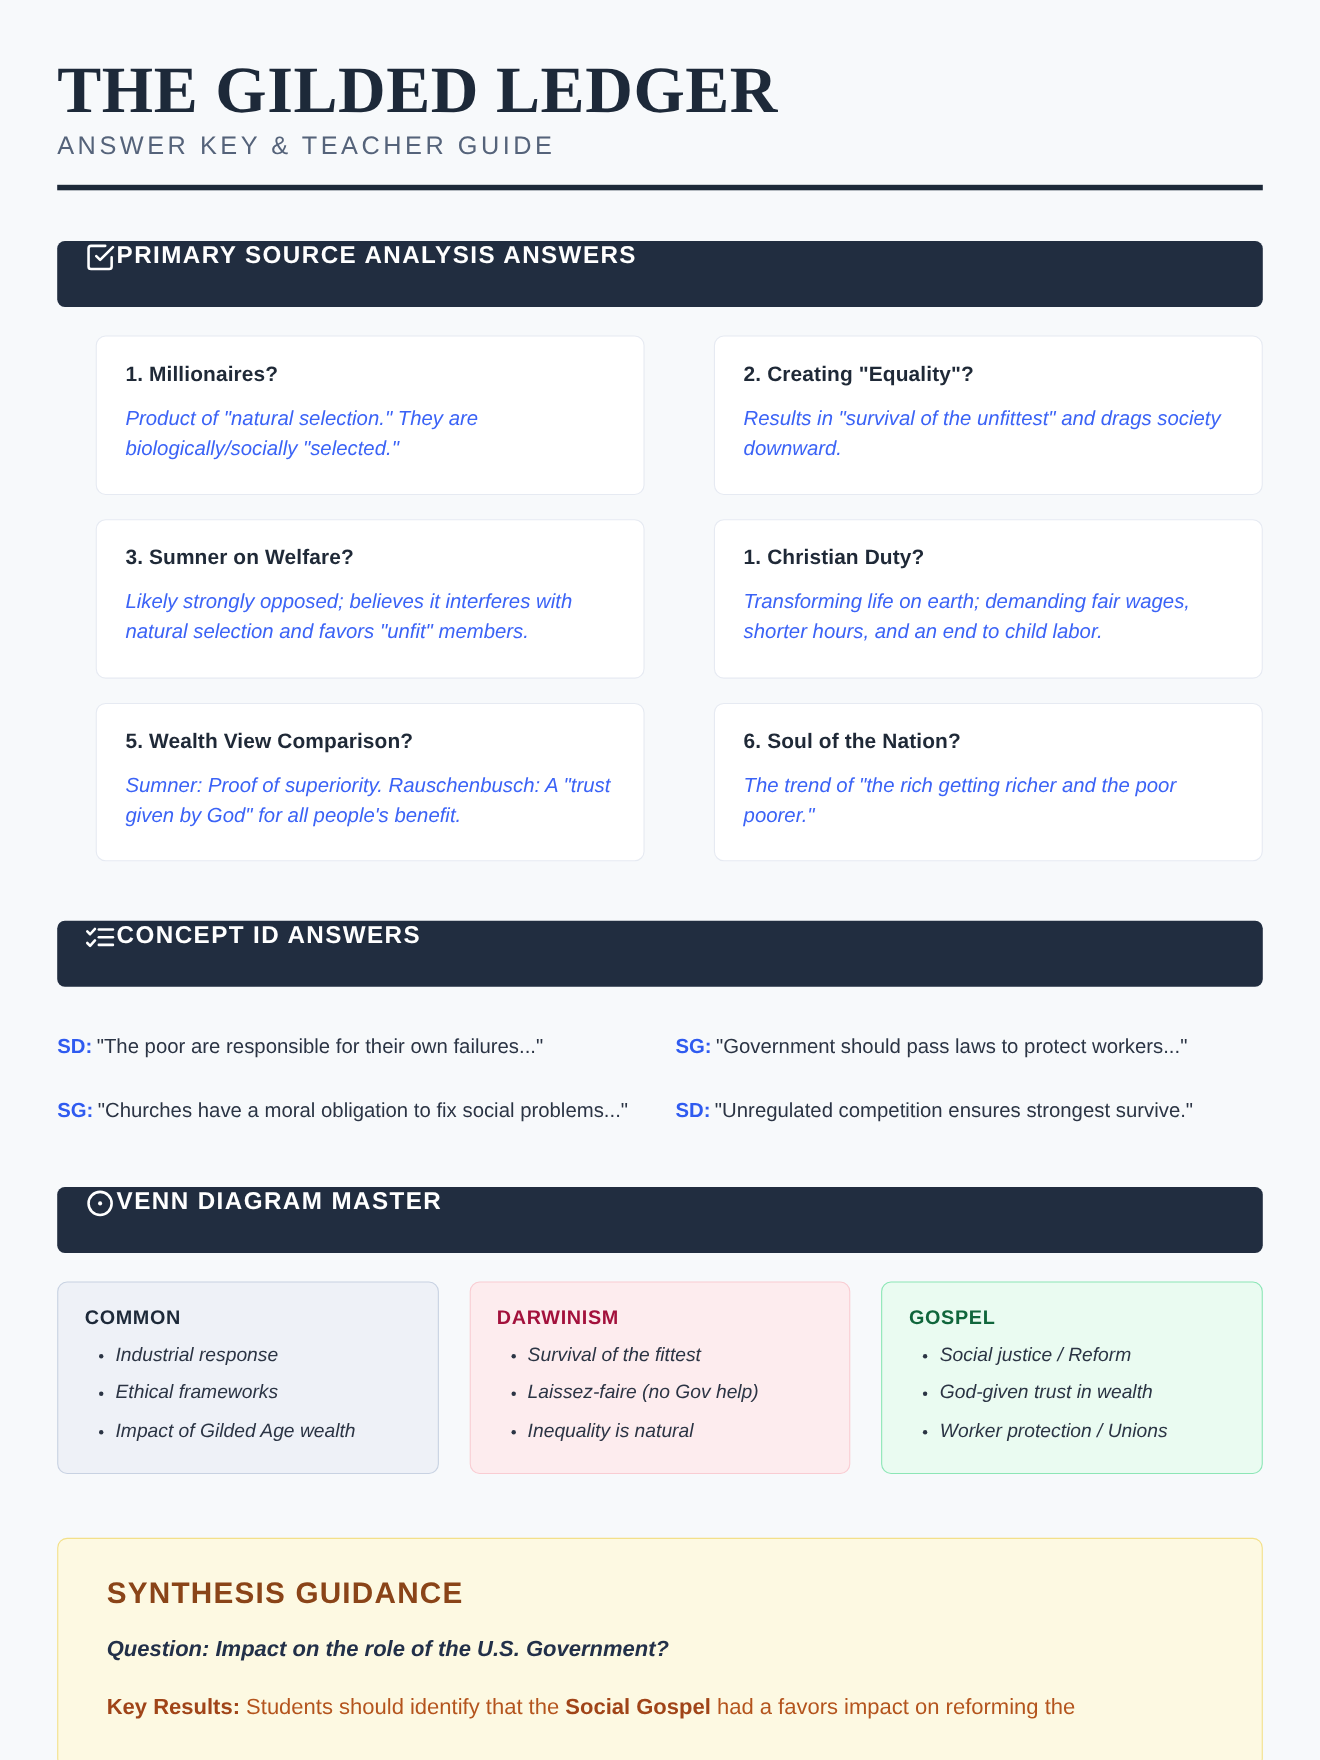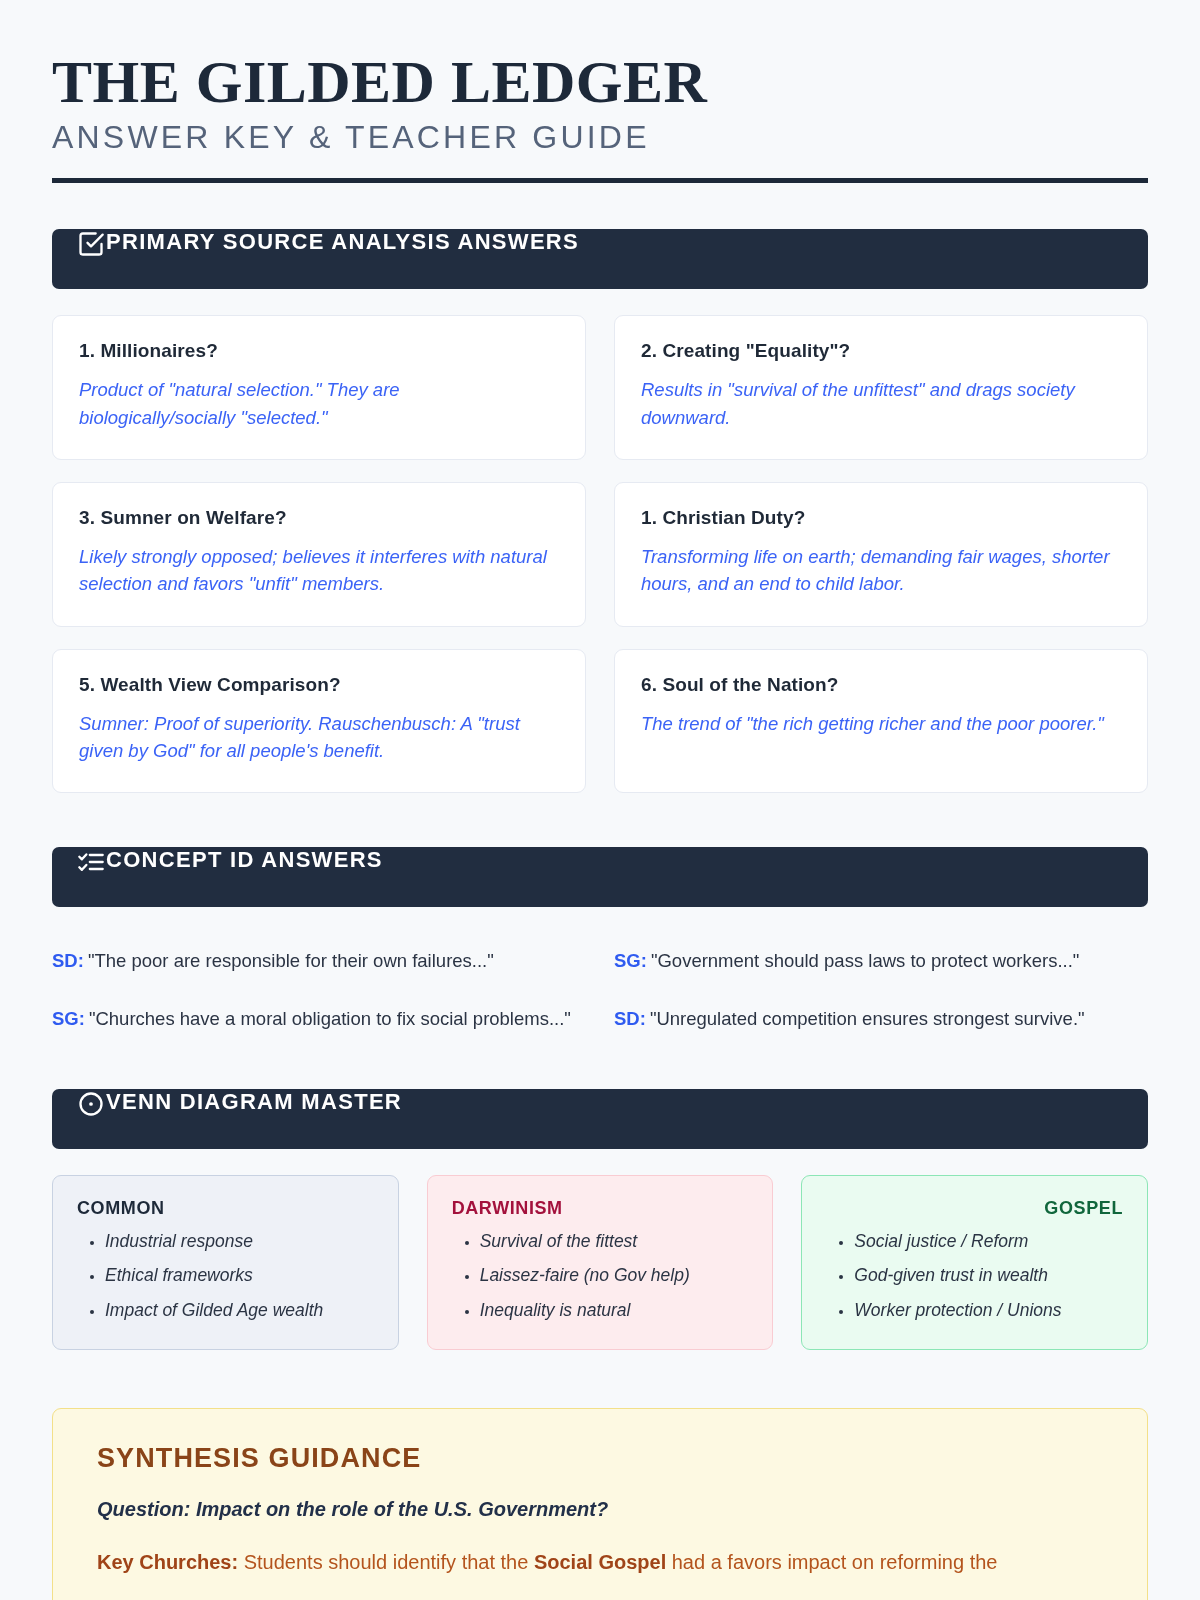--- a/index.html
+++ b/index.html
@@ -21,21 +21,21 @@
     font-weight: 700;
     font-size: 60px;
     line-height: 1.02;
     letter-spacing: 0.5px;
     color: #1d2939;
     margin: 0 0 6px 0;
   }
   .masthead h2 {
     font-family: "Liberation Sans", sans-serif;
     font-weight: 400;
-    font-size: 32px;
+    font-size: 23px;
     letter-spacing: 3.2px;
     color: #55637a;
     margin: 0 0 22px 0;
   }
   .rule { height: 5px; background: #1d2939; width: 100%; }
 
   
   .section-bar {
     background: #212d40;
     border-radius: 7px;
@@ -61,20 +61,21 @@
     column-gap: 28px;
     row-gap: 22px;
     margin-bottom: 54px;
   }
   .qa-card {
     background: #ffffff;
     border: 1.5px solid #e6eaf2;
     border-radius: 9px;
     padding: 24px 26px 28px 26px;
     min-height: 140px;
+    margin-left: 35px;
   }
   .qa-card .q {
     font-size: 19px;
     font-weight: 700;
     color: #1f2937;
     margin: 0 0 14px 0;
     letter-spacing: 0.1px;
   }
   .qa-card .a {
     font-size: 18.5px;
@@ -131,21 +132,21 @@
     line-height: 1.45;
     margin-bottom: 9px;
   }
   .venn-col li::marker { font-size: 14px; }
   .venn-col li:last-child { margin-bottom: 0; }
   .venn-dar { background: #fdecee; border-color: #f9ccd2; }
   .venn-dar h3 { color: #a3113c; }
   .venn-com { background: #eef1f7; border-color: #c8d2e2; }
   .venn-com h3 { color: #1d2939; }
   .venn-gos { background: #eafbf1; border-color: #8ce6b6; }
-  .venn-gos h3 { color: #10663c; text-align: right; }
+  .venn-gos h3 { color: #10663c; }
 
   
   .synthesis {
     background: #fdf9e2;
     border: 1.5px solid #f3e089;
     border-radius: 9px;
     padding: 34px 44px 40px 44px;
   }
   .synthesis h3 {
     margin: 0 0 24px 0;
@@ -279,16 +280,16 @@
         <li>Social justice / Reform</li>
         <li>God-given trust in wealth</li>
         <li>Worker protection / Unions</li>
       </ul>
     </div>
   </div>
 
   <div class="synthesis">
     <h3>SYNTHESIS GUIDANCE</h3>
     <p class="question">Question: Impact on the role of the U.S. Government?</p>
-    <p class="keyline"><span class="lead">Key Churches:</span> <span>Students should identify that the</span> <span class="em">Social Gospel</span> <span>had a favors impact on reforming the</span></p>
+    <p class="keyline"><span class="lead">Key Results:</span> <span>Students should identify that the</span> <span class="em">Social Gospel</span> <span>had a favors impact on reforming the</span></p>
   </div>
 
 </div>
 
 </body></html>

